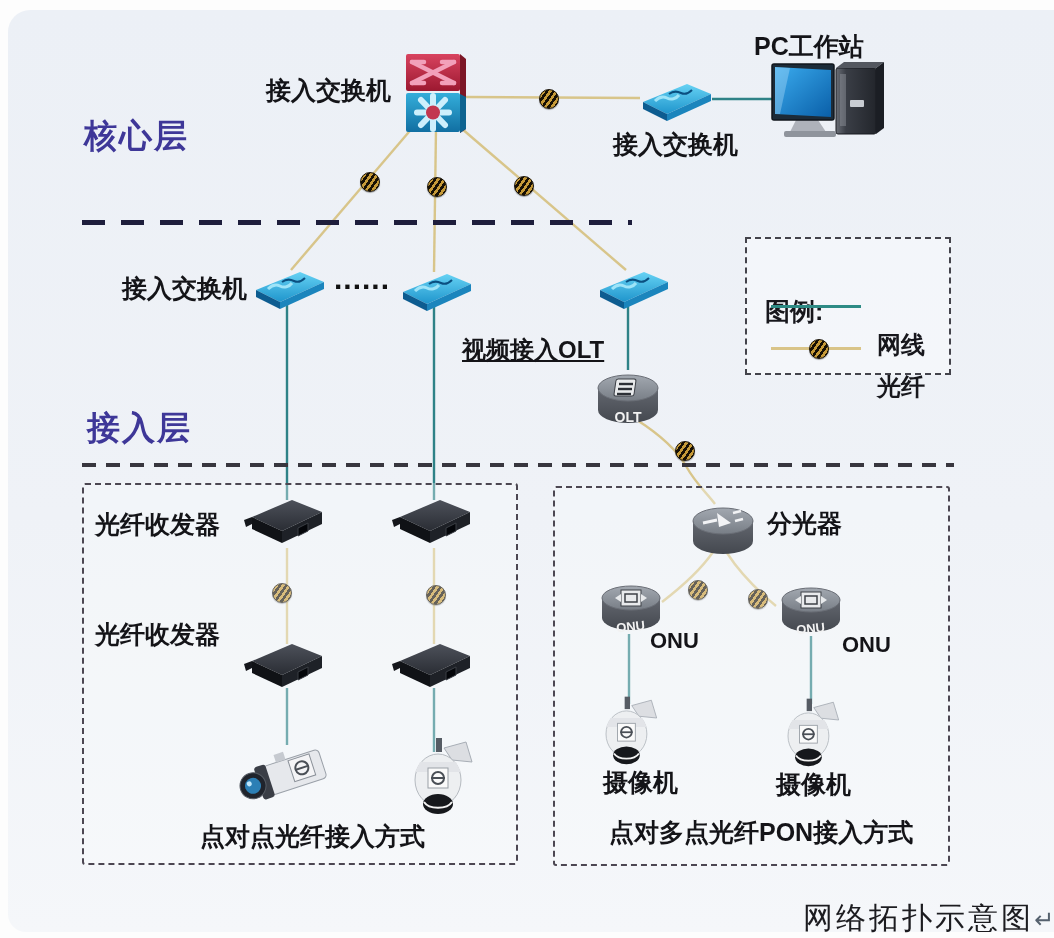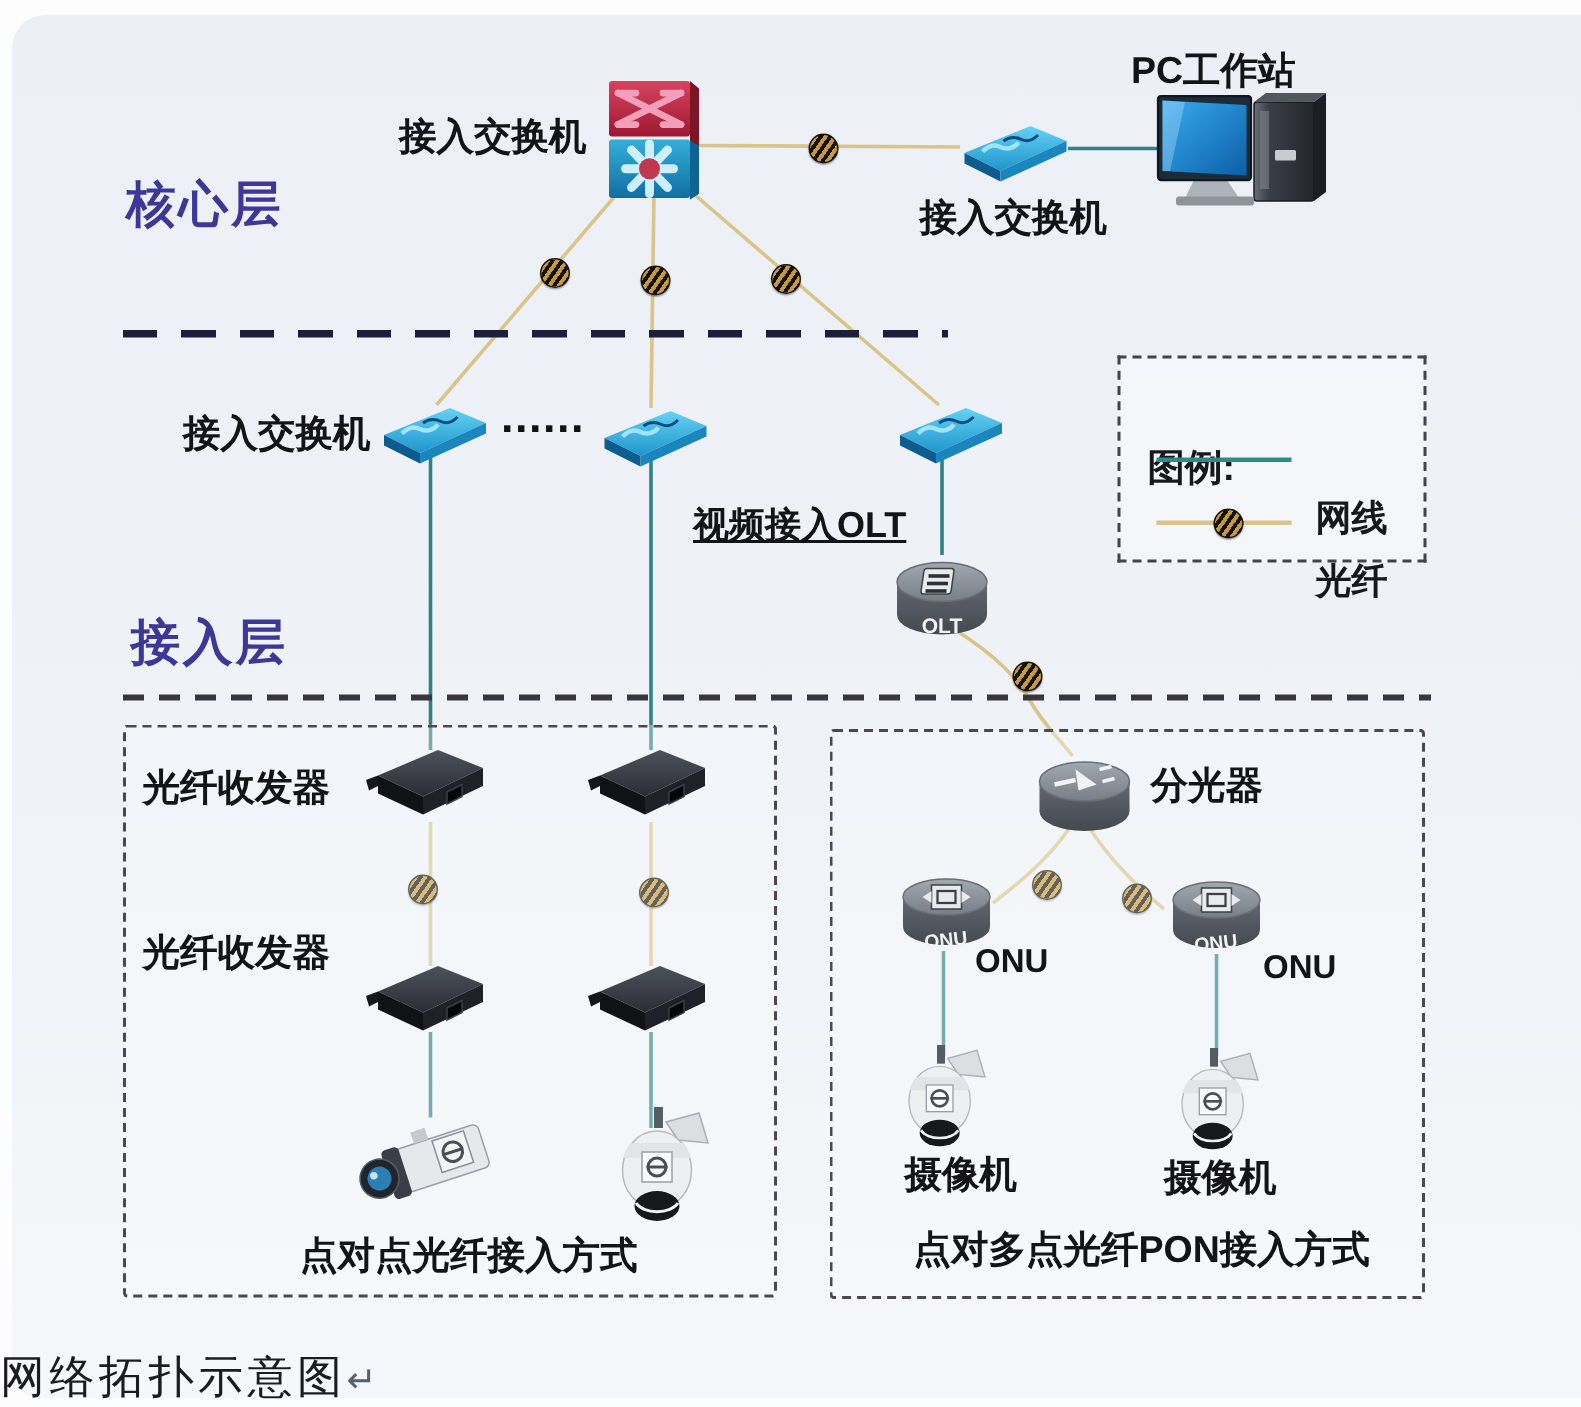--- a/index.html
+++ b/index.html
@@ -22,21 +22,21 @@
   .divider1{position:absolute;left:82px;top:220px;width:550px;height:5px;
         background:repeating-linear-gradient(90deg,#1e1e3c 0 23px,rgba(0,0,0,0) 23px 39px);}
   .divider2{position:absolute;left:82px;top:463px;width:872px;height:4px;
         background:repeating-linear-gradient(90deg,#38363e 0 14px,rgba(0,0,0,0) 14px 24px);}
   .dbox{position:absolute;border:2px dashed #4c4752;border-radius:3px;background:rgba(250,251,253,.35);}
   .legend-box{position:absolute;left:745px;top:237px;width:202px;height:134px;
         border:2px dashed #43434b;background:rgba(250,251,253,.5);}
   .legend-title{position:absolute;left:18px;top:10px;font-size:25px;font-weight:bold;color:#17171c;margin-top:46px;}
   .legend-line{position:absolute;height:3px;width:90px;left:24px;}
   .legend-item-label{position:absolute;left:130px;font-size:24px;font-weight:bold;color:#17171c;margin-top:38px;}
-  .caption{position:absolute;left:0;top:898px;width:1054px;text-align:left;
+  .caption{position:absolute;left:0;top:898px;width:1054px;text-align:right;
            font-size:30px;font-weight:500;color:#1c1c20;letter-spacing:3px;}
   .caption .mark{font-size:24px;color:#55616e;font-weight:400;letter-spacing:0;}
 </style>
 </head>
 <body>
 
 <div class="canvas">
   <div class="panel"></div>
 
   <svg width="0" height="0" style="position:absolute">

